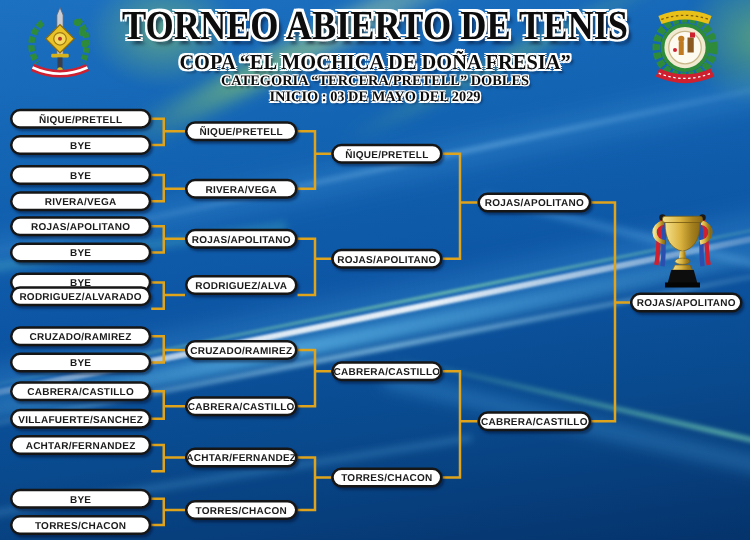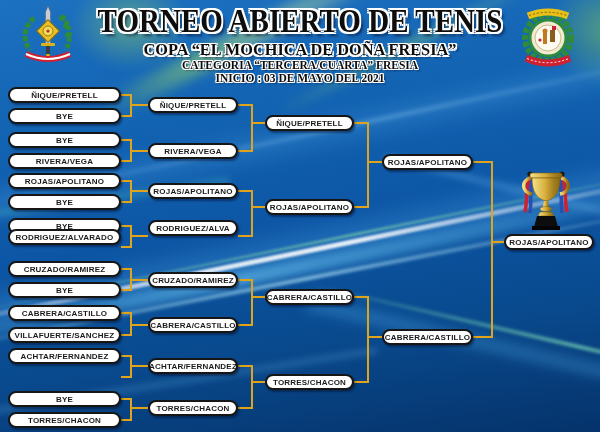--- a/index.html
+++ b/index.html
@@ -54,22 +54,22 @@
   <div class="beam" style="left:-80px;top:276px;width:780px;height:4px;background:linear-gradient(90deg,rgba(190,240,255,0),rgba(190,240,255,.6) 50%,rgba(190,240,255,0));transform:rotate(-11deg);filter:blur(1.5px)"></div>
   <div class="beam" style="left:-30px;top:195px;width:260px;height:8px;background:rgba(100,220,200,.22);transform:rotate(-8deg);filter:blur(3px)"></div>
   <div class="beam" style="left:380px;top:205px;width:420px;height:6px;background:rgba(130,205,255,.28);transform:rotate(14deg);filter:blur(3px)"></div>
   <div class="beam" style="left:300px;top:345px;width:560px;height:4px;background:linear-gradient(90deg,rgba(140,240,190,0),rgba(140,240,190,.6),rgba(140,240,190,0));transform:rotate(13deg);filter:blur(1.5px)"></div>
   <div class="beam" style="left:300px;top:360px;width:560px;height:12px;background:rgba(90,185,250,.3);transform:rotate(13deg);filter:blur(6px)"></div>
   <div class="beam" style="left:-40px;top:380px;width:420px;height:6px;background:rgba(120,200,250,.22);transform:rotate(-9deg);filter:blur(3px)"></div>
 
   <div class="header">
     <div class="t1">TORNEO ABIERTO DE TENIS</div>
     <div class="t2">COPA “EL MOCHICA DE DOÑA FRESIA”</div>
-    <div class="t3">CATEGORIA “TERCERA/CUARTA” FRESIA</div>
-    <div class="t4">INICIO : 03 DE MAYO DEL 2021</div>
+    <div class="t3">CATEGORIA “TERCERA/PRETELL” DOBLES</div>
+    <div class="t4">INICIO : 03 DE MAYO DEL 2029</div>
   </div>
 
   <svg class="logo" style="left:16px;top:4px" width="64" height="68" viewBox="0 0 64 68">
     <path d="M18 14 C8 22 6 36 14 46" stroke="#2e8b3a" stroke-width="5" fill="none" stroke-dasharray="5 2"></path>
     <path d="M46 12 C54 20 56 34 50 46" stroke="#2e8b3a" stroke-width="5" fill="none" stroke-dasharray="4 2"></path>
     <circle cx="46" cy="14" r="3" fill="#2e8b3a"></circle>
       <circle cx="50" cy="22" r="3" fill="#2e8b3a"></circle>
       <circle cx="52" cy="31" r="3" fill="#2e8b3a"></circle>
     <polygon points="32,2 34.5,8 34.5,40 29.5,40 29.5,8" fill="#c9ced6" stroke="#5a6170" stroke-width=".6"></polygon>
     <rect x="25" y="39" width="14" height="3" rx="1" fill="#d8b21a"></rect>

